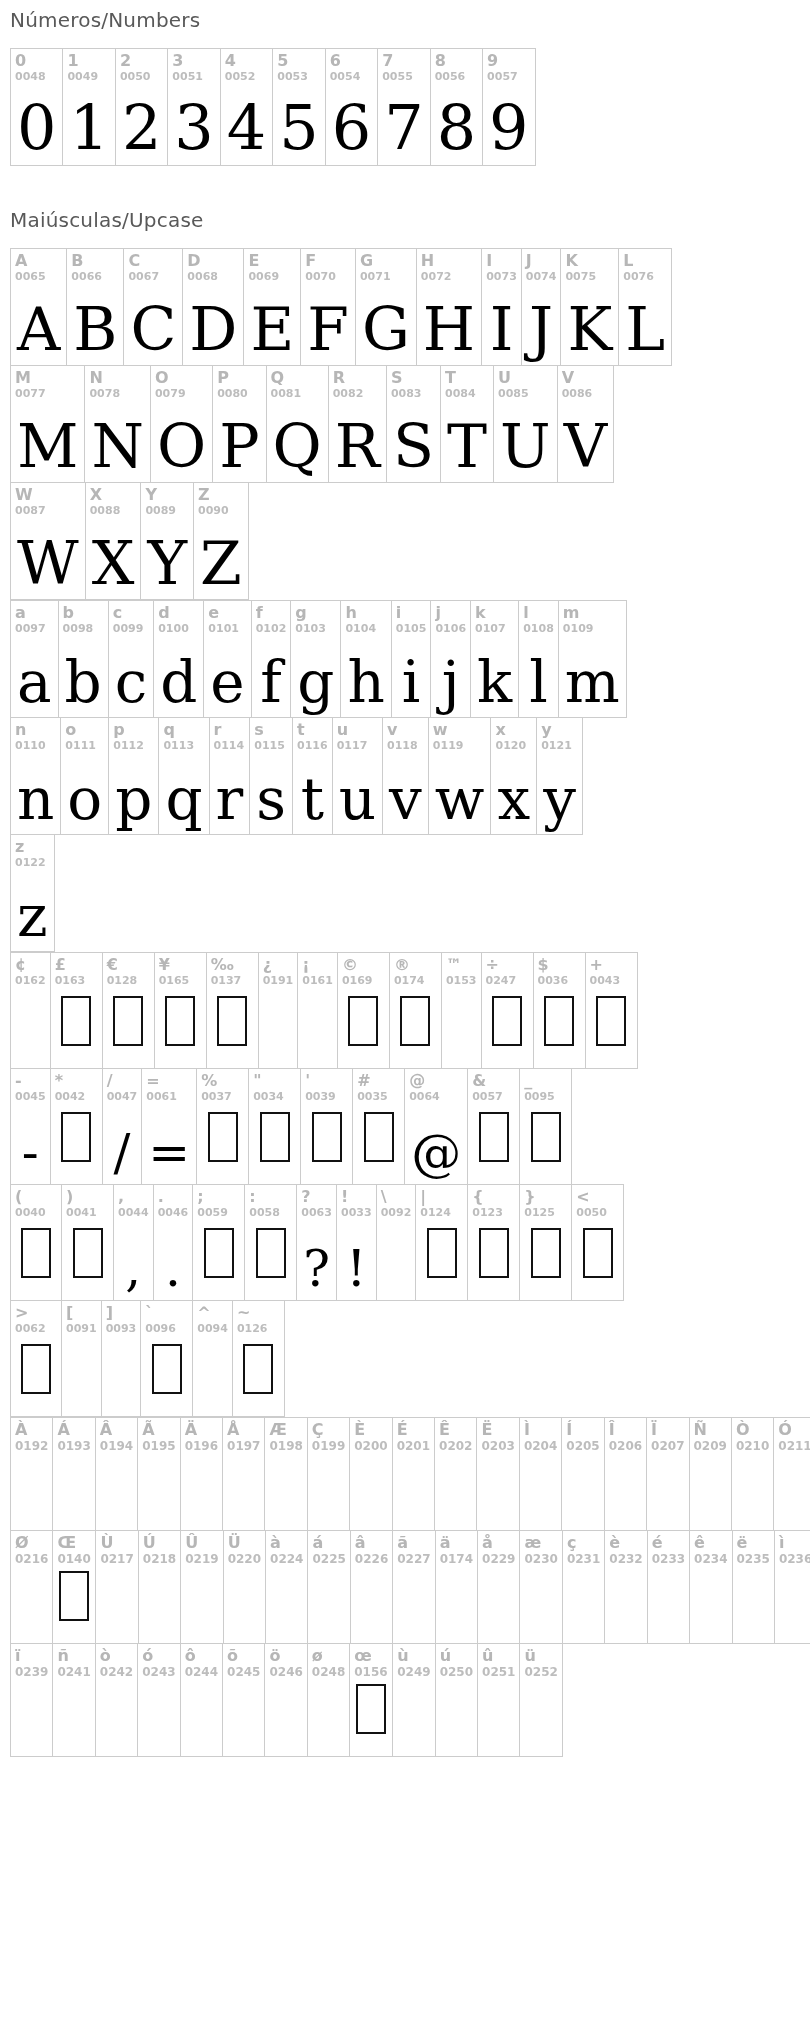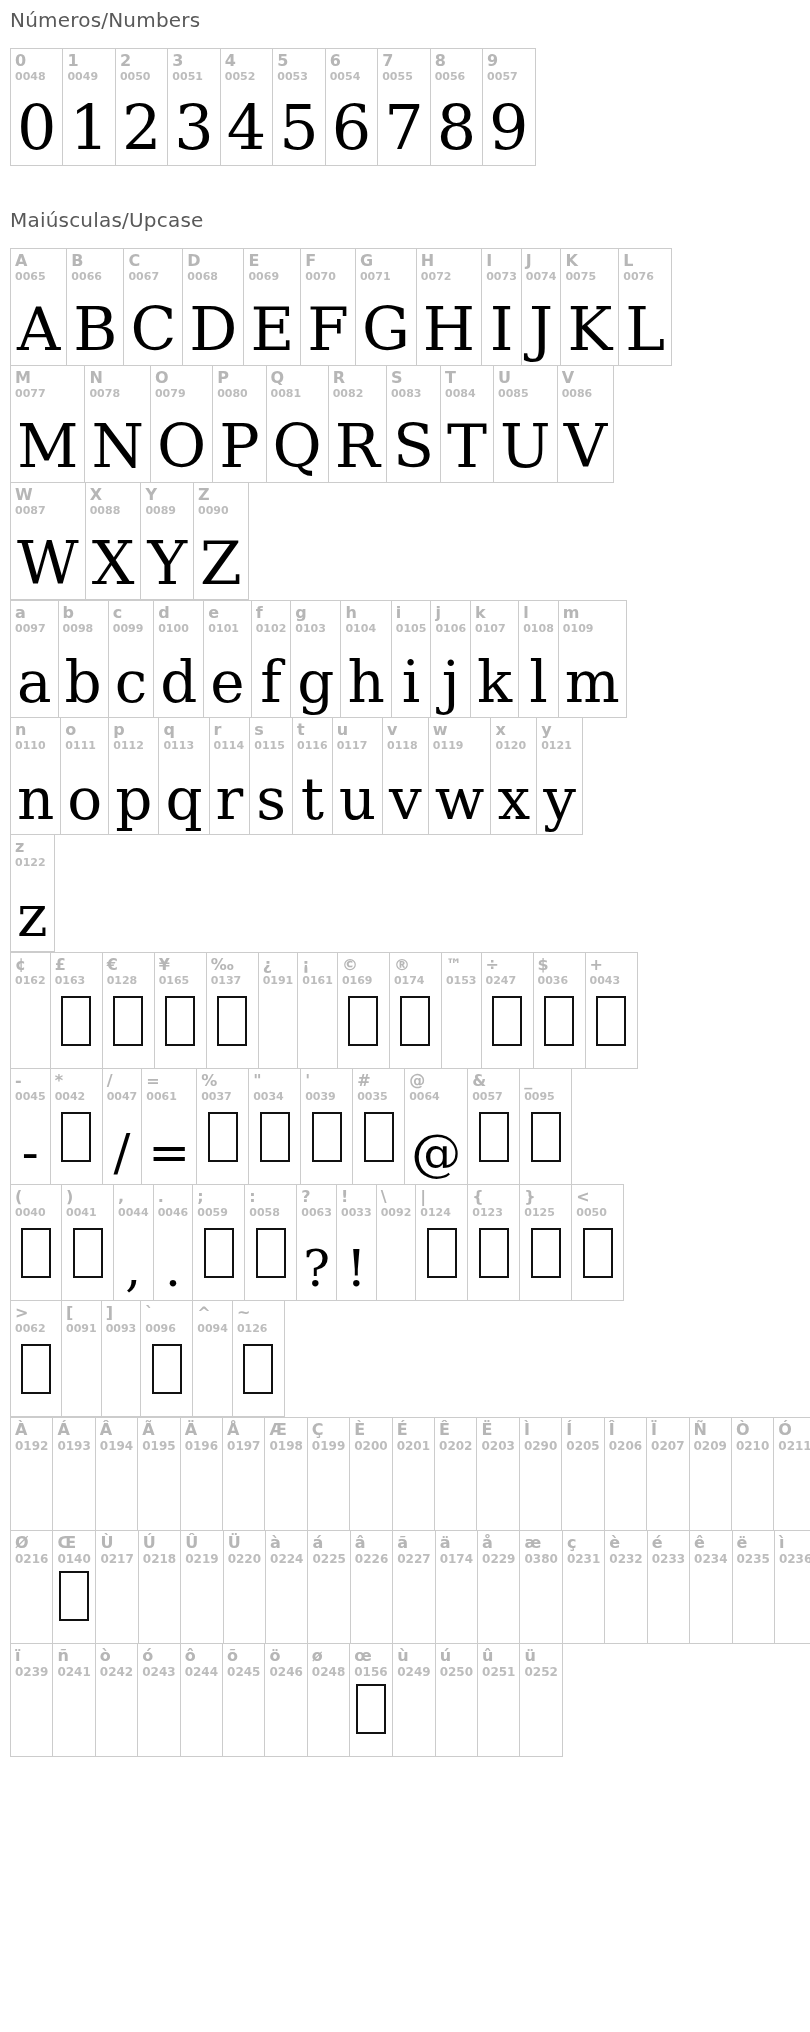--- a/index.html
+++ b/index.html
@@ -681,21 +681,21 @@
             <div class="code">0202</div>
             <div class="glyph"></div>
           </div>
           <div class="cell no-glyph">
             <div class="char">Ë</div>
             <div class="code">0203</div>
             <div class="glyph"></div>
           </div>
           <div class="cell no-glyph">
             <div class="char">Ì</div>
-            <div class="code">0290</div>
+            <div class="code">0204</div>
             <div class="glyph"></div>
           </div>
           <div class="cell no-glyph">
             <div class="char">Í</div>
             <div class="code">0205</div>
             <div class="glyph"></div>
           </div>
           <div class="cell no-glyph">
             <div class="char">Î</div>
             <div class="code">0206</div>
@@ -793,21 +793,21 @@
             <div class="code">0174</div>
             <div class="glyph"></div>
           </div>
           <div class="cell no-glyph">
             <div class="char">å</div>
             <div class="code">0229</div>
             <div class="glyph"></div>
           </div>
           <div class="cell no-glyph">
             <div class="char">æ</div>
-            <div class="code">0380</div>
+            <div class="code">0230</div>
             <div class="glyph"></div>
           </div>
           <div class="cell no-glyph">
             <div class="char">ç</div>
             <div class="code">0231</div>
             <div class="glyph"></div>
           </div>
           <div class="cell no-glyph">
             <div class="char">è</div>
             <div class="code">0232</div>

